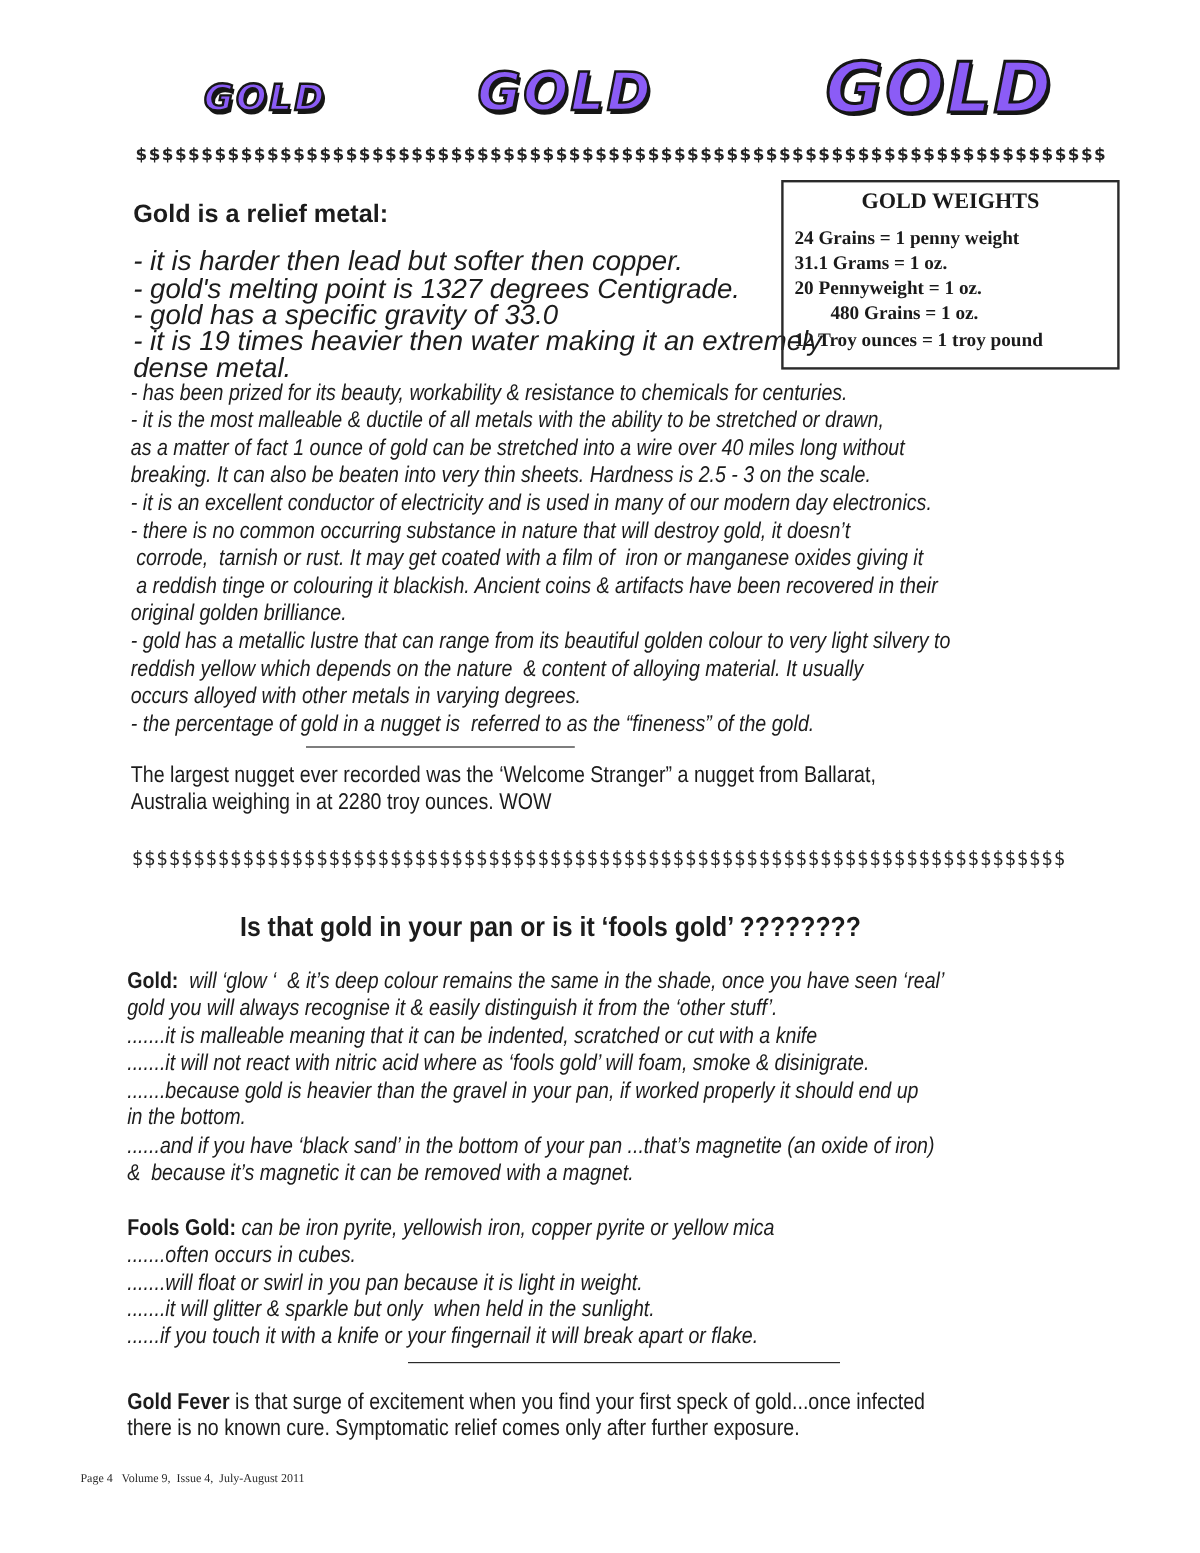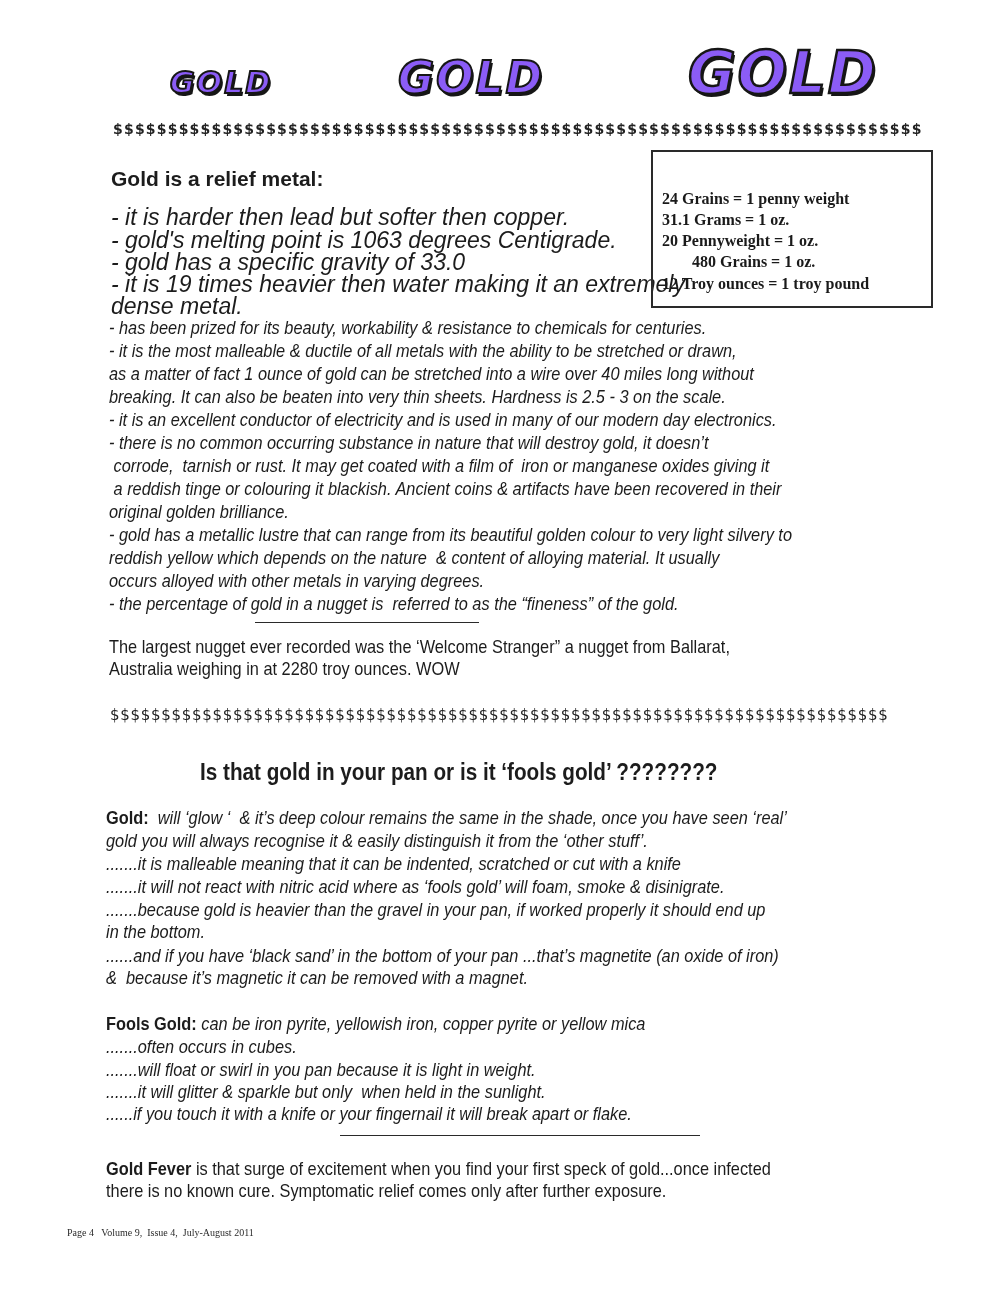--- a/index.html
+++ b/index.html
@@ -76,40 +76,41 @@
 
 <div id="logo1" class="gold-logo">GOLD</div>
 <div id="logo2" class="gold-logo">GOLD</div>
 <div id="logo3" class="gold-logo">GOLD</div>
 
 <div id="dollars1" class="dollars">$$$$$$$$$$$$$$$$$$$$$$$$$$$$$$$$$$$$$$$$$$$$$$$$$$$$$$$$$$$$$$$$$$$$$$$$$$$$$$$$</div>
 
 <div id="heading1" class="abs sans">Gold is a relief metal:</div>
 
 <div class="it-line" style="left:111px;top:206px;">- it is harder then lead but softer then copper.</div>
-<div class="it-line" style="left:111px;top:229px;">- gold's melting point is 1063 degrees Centigrade.</div>
+<div class="it-line" style="left:111px;top:229px;">- gold's melting point is 1327 degrees Centigrade.</div>
 <div class="it-line" style="left:111px;top:251px;">- gold has a specific gravity of 33.0</div>
 <div class="it-line" style="left:111px;top:273px;">- it is 19 times heavier then water making it an extremely</div>
 <div class="it-line" style="left:111px;top:295px;text-align:right;">dense metal.</div>
 
 <div class="it-line cond" style="left:109px;top:318px;">- has been prized for its beauty, workability &amp; resistance to chemicals for centuries.</div>
 <div class="it-line cond" style="left:109px;top:341px;">- it is the most malleable &amp; ductile of all metals with the ability to be stretched or drawn,</div>
 <div class="it-line cond" style="left:109px;top:364px;">as a matter of fact 1 ounce of gold can be stretched into a wire over 40 miles long without</div>
 <div class="it-line cond" style="left:109px;top:387px;">breaking. It can also be beaten into very thin sheets. Hardness is 2.5 - 3 on the scale.</div>
 <div class="it-line cond" style="left:109px;top:410px;">- it is an excellent conductor of electricity and is used in many of our modern day electronics.</div>
 <div class="it-line cond" style="left:109px;top:433px;">- there is no common occurring substance in nature that will destroy gold, it doesn’t</div>
 <div class="it-line cond" style="left:109px;top:456px;white-space:pre;"> corrode,  tarnish or rust. It may get coated with a film of  iron or manganese oxides giving it</div>
 <div class="it-line cond" style="left:109px;top:479px;white-space:pre;"> a reddish tinge or colouring it blackish. Ancient coins &amp; artifacts have been recovered in their</div>
 <div class="it-line cond" style="left:109px;top:502px;">original golden brilliance.</div>
 <div class="it-line cond" style="left:109px;top:525px;">- gold has a metallic lustre that can range from its beautiful golden colour to very light silvery to</div>
 <div class="it-line cond" style="left:109px;top:548px;white-space:pre;">reddish yellow which depends on the nature  &amp; content of alloying material. It usually</div>
 <div class="it-line cond" style="left:109px;top:571px;">occurs alloyed with other metals in varying degrees.</div>
 <div class="it-line cond" style="left:109px;top:594px;white-space:pre;">- the percentage of gold in a nugget is  referred to as the “fineness” of the gold.</div>
 
 <div id="weights-box">
+  <div id="weights-title">GOLD WEIGHTS</div>
   <div class="w-row" style="top:38px;">24 Grains = 1 penny weight</div>
   <div class="w-row" style="top:59px;">31.1 Grams = 1 oz.</div>
   <div class="w-row" style="top:80px;">20 Pennyweight = 1 oz.</div>
   <div class="w-row" style="top:101px;margin-left:30px;">480 Grains = 1 oz.</div>
   <div class="w-row" style="top:123px;">12 Troy ounces = 1 troy pound</div>
 </div>
 
 <div class="hr-line" style="left:255px;top:622px;width:224px;"></div>
 
 <div class="plain-line" style="left:109px;top:637px;">The largest nugget ever recorded was the ‘Welcome Stranger” a nugget from Ballarat,</div>

